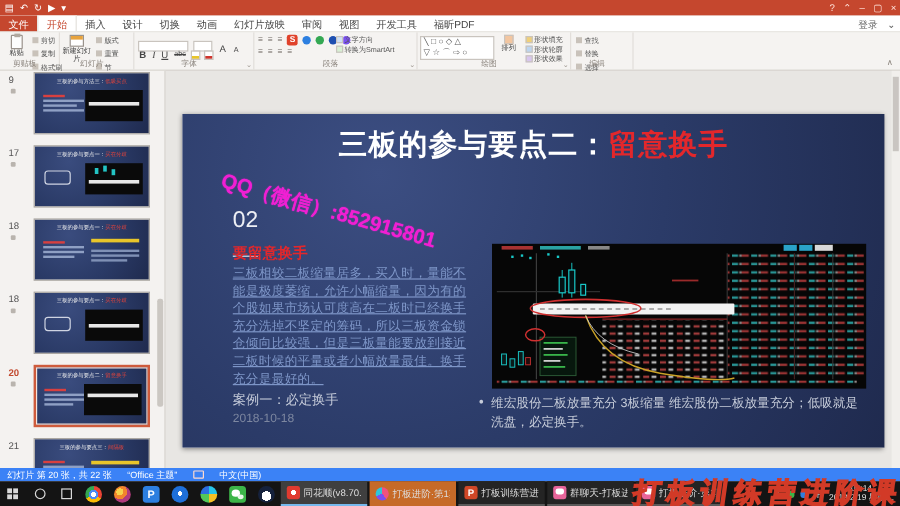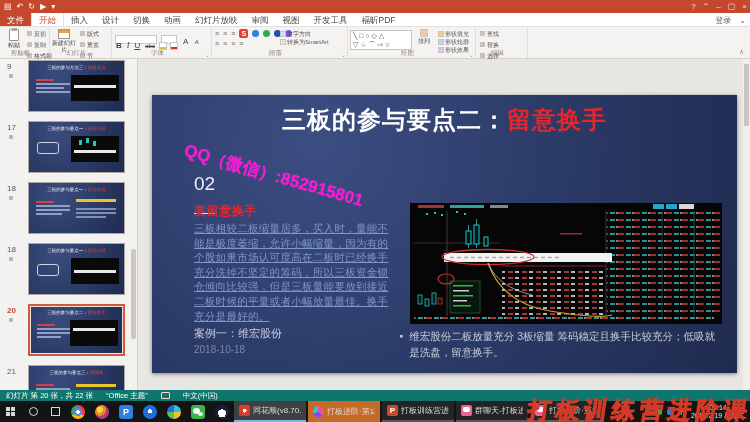--- a/index.html
+++ b/index.html
@@ -89,21 +89,21 @@
   .scase { position:absolute; left:42px; top:231px; font-size:11px; color:#C7CDDB; }
   .sdate { position:absolute; left:42px; top:249px; font-size:10px; color:#7D87A0; }
   .schart { position:absolute; left:258px; top:108px; width:312px; height:121px; }
   .sbullet { position:absolute; left:247px; top:233px; width:325px; display:flex; gap:6px;
              font-size:10.5px; line-height:16px; color:#C6CCD9; }
   .sbullet .dot { font-size:7px; line-height:16px; }
   .slogo { position:absolute; left:390px; top:284px; display:flex; align-items:center; gap:8px; }
   .slogo-text { font-size:28px; font-weight:bold; color:#E9EAF0; letter-spacing:1px; }
 
   
-  .statusbar { position:absolute; left:0; top:390px; width:750px; height:11px; background:#0f766e; color:#fff;
+  .statusbar { position:absolute; left:0; top:390px; width:750px; height:11px; background:#3b82f6; color:#fff;
                display:flex; align-items:center; gap:13px; padding-left:6px; font-size:7.5px; }
   .cmt { width:9px; height:7px; border:1px solid #ffd9cf; border-radius:1px; }
 
   
   .taskbar { position:absolute; left:0; top:401px; width:750px; height:21px; background:#141414; display:flex; align-items:center; }
   .tbtn { width:22px; height:21px; display:flex; align-items:center; justify-content:center; }
   .starticon { width:10px; height:10px; display:grid; grid-template-columns:4px 4px; grid-template-rows:4px 4px; gap:1px; }
   .starticon i { background:#d9d9d9; }
   .searchicon { width:9px; height:9px; border:1.4px solid #d9d9d9; border-radius:50%; }
   .tvicon { width:9px; height:9px; border:1.2px solid #d9d9d9; }
@@ -387,21 +387,21 @@
 
         <div class="stitle">
           <span>三板的参与要点二：</span><span class="red">留意换手</span>
         </div>
 
         <div class="qqwm">QQ（微信）:852915801</div>
 
         <div class="snum">02</div>
         <div class="shead">要留意换手</div>
         <div class="sbody">三板相较二板缩量居多，买入时，量能不能是极度萎缩，允许小幅缩量，因为有的个股如果市场认可度高在二板时已经换手充分洗掉不坚定的筹码，所以三板资金锁仓倾向比较强，但是三板量能要放到接近二板时候的平量或者小幅放量最佳。换手充分是最好的。</div>
-        <div class="scase">案例一：维宏股份</div>
+        <div class="scase">案例一：必定换手</div>
         <div class="sdate">2018-10-18</div>
 
         <svg class="schart" viewBox="0 0 312 121">
           <rect x="0" y="0" width="312" height="121" fill="#060606"></rect>
           <rect x="8" y="2" width="26" height="3" fill="#A83232"></rect>
           <rect x="40" y="2" width="34" height="3" fill="#2AA3A3"></rect>
           <rect x="80" y="2" width="18" height="3" fill="#888888"></rect>
           <rect x="243" y="1" width="11" height="5" fill="#2AA3C8"></rect>
           <rect x="256" y="1" width="11" height="5" fill="#2AA3C8"></rect>
           <rect x="269" y="1" width="15" height="5" fill="#d8d8d8"></rect>
@@ -449,21 +449,21 @@
           <line x1="40" y1="54.5" x2="150" y2="54.5" stroke="#aaa" stroke-width="1.5" stroke-dasharray="4,3"></line>
           <ellipse cx="78" cy="54" rx="46" ry="7.5" fill="none" stroke="#D03030" stroke-width="1.3"></ellipse>
           <ellipse cx="36" cy="76" rx="8" ry="5" fill="none" stroke="#D03030" stroke-width="1.2"></ellipse>
           <path d="M78,60 Q92,100 140,108 T202,112" fill="none" stroke="#C9A227" stroke-width="1.2"></path>
           <path d="M78,60 Q88,84 122,92" fill="none" stroke="#cfcfcf" stroke-width="0.7"></path>
           <rect x="150" y="30" width="22" height="1.5" fill="#9a2a2a"></rect>
         </svg>
 
         <div class="sbullet">
           <span class="dot">●</span>
-          <span>维宏股份二板放量充分 3板缩量 筹码稳定且换手比较充分；低吸就是洗盘，留意换手。</span>
+          <span>维宏股份二板放量充分 3板缩量 维宏股份二板放量充分；低吸就是洗盘，必定换手。</span>
         </div>
 
       </div>
 
       <div class="vscroll">
           <div class="vthumb"></div>
         </div>
     </div>
   </div>
 

